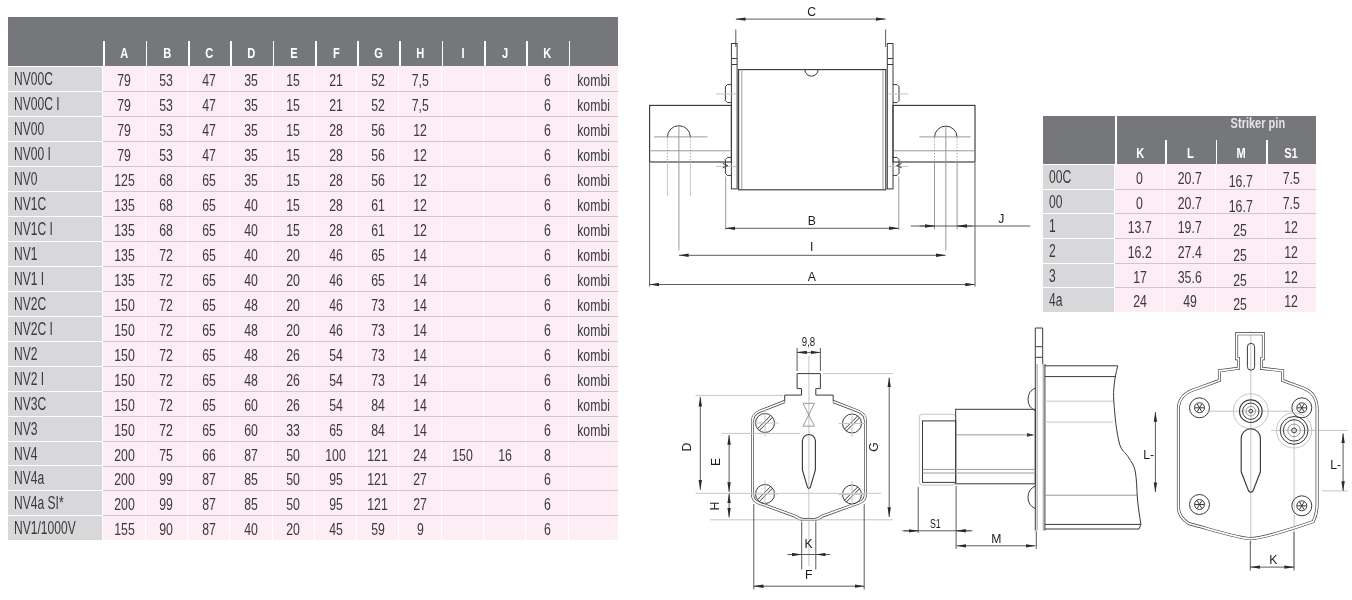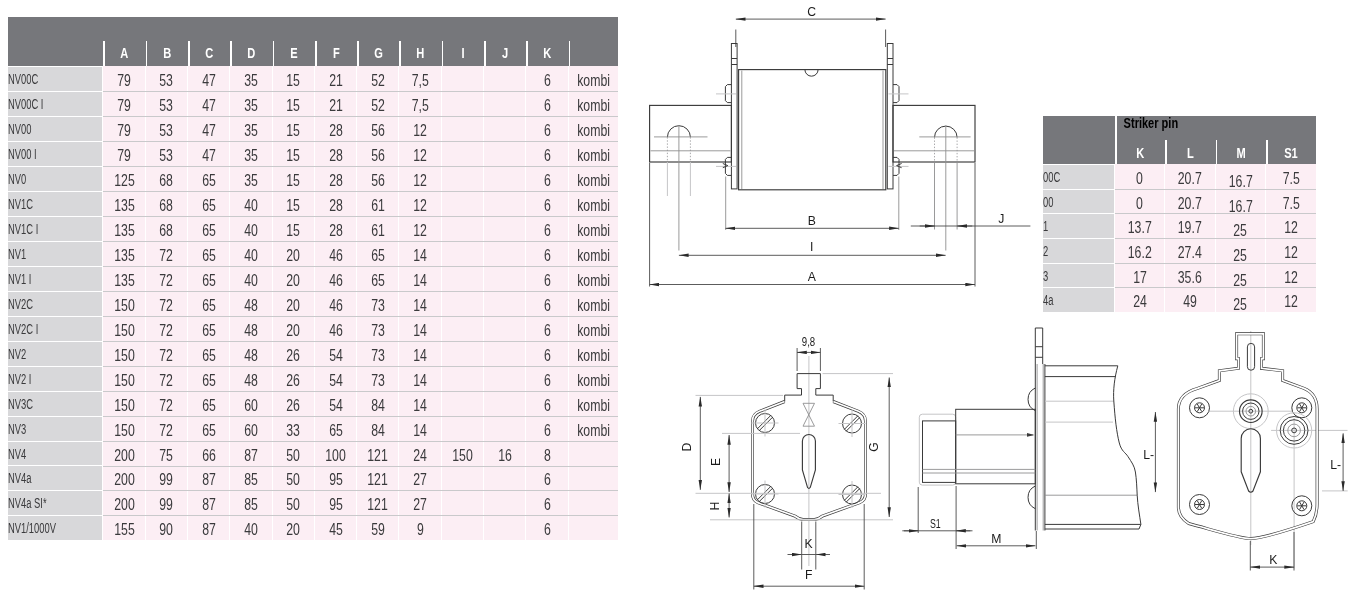--- a/index.html
+++ b/index.html
@@ -5,32 +5,32 @@
 #wrap{position:relative;width:1352px;height:600px}
 i{font-style:normal;display:inline-block;transform:scaleX(0.76);transform-origin:center center;white-space:nowrap}
 
 #mt{position:absolute;left:8.3px;top:16.6px;width:609.5px}
 #mth{position:relative;height:49.4px;background:#76777b}
 .hsep{position:absolute;top:24.1px;bottom:0;width:1.7px;background:#fff}
 .hl{position:absolute;top:24.1px;height:25.3px;line-height:25.3px;text-align:center;color:#fff;font-weight:bold;font-size:14.6px}
 .row{display:flex;height:24.97px}
 .c{height:100%}
 .lb{width:95.1px;background:#d8d8da;border-right:1.7px solid #fff;border-top:1.4px solid #fff;
-    font-size:14px;color:#3a3a3c;line-height:25.8px;}
+    font-size:18px;color:#3a3a3c;line-height:25.8px;padding-left:6px}
 .lb i{transform-origin:left center;transform:scaleX(0.67)}
 .row:first-child .lb{border-top:none}
 .d{width:42.3px;background:#fceef4;border-right:1.7px solid #fff;text-align:center;
    font-size:16.2px;color:#3a3a3c;line-height:28.9px}
 .ko{width:49.1px;border-right:none}
 .hair{position:absolute;left:95.1px;right:0;height:0.9px;background:#c9c9cb}
 
 #st{position:absolute;left:1043.2px;top:116.0px;width:273.30px}
 #sth{position:relative;height:48.2px;background:#76777b}
 #stt{position:absolute;left:71.9px;right:23px;top:0;height:24.0px;line-height:15.0px;
-     text-align:left;color:#000000;font-weight:bold;font-size:14.5px}
+     text-align:right;color:#e5e5e5;font-weight:bold;font-size:14.5px}
 #stsep0{position:absolute;left:71.9px;top:0;bottom:0;width:1.7px;background:#fff}
 .ssep{position:absolute;top:24.0px;bottom:0;width:1.7px;background:#fff}
 .sl{position:absolute;top:24.0px;height:24.2px;line-height:27px;text-align:center;
     color:#fff;font-weight:bold;font-size:14.6px}
 .srow{display:flex;height:24.63px}
 .srow .lb{width:71.9px;border-top:1.4px solid #fff}
 .srow:first-child .lb{border-top:none}
 .srow .d{width:50.35px;font-size:16.2px;line-height:28.6px}
 .srow .d.m{line-height:34.2px}
 .srow .d:last-child{border-right:none}

